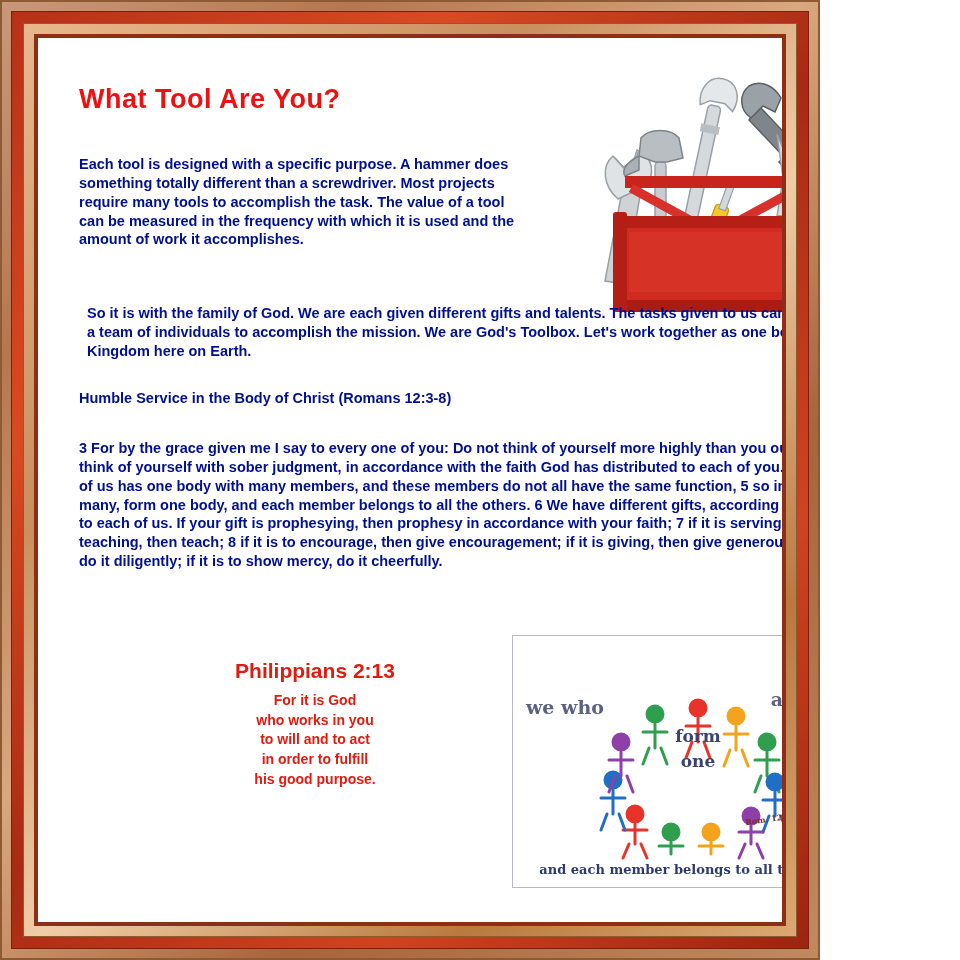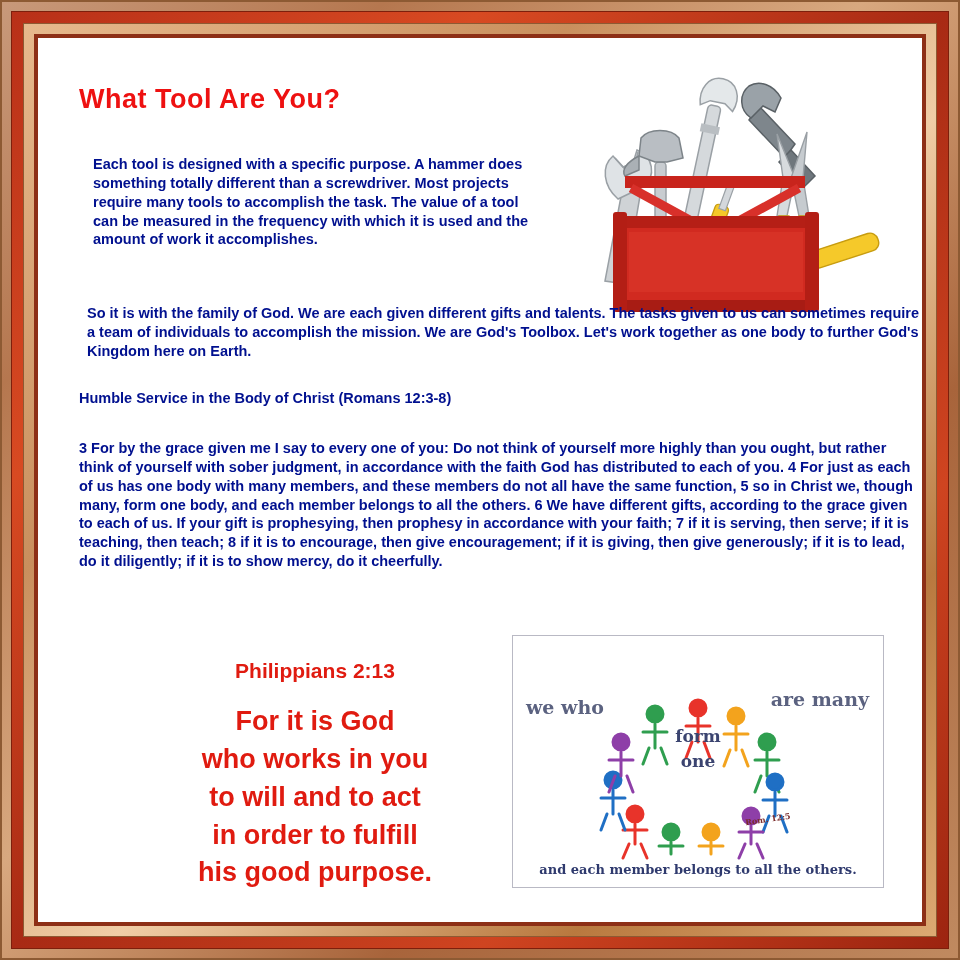--- a/index.html
+++ b/index.html
@@ -11,21 +11,21 @@
     height: 960px;
     background: #ffffff;
     font-family: "Liberation Sans", sans-serif;
     overflow: hidden;
   }
 
   
   .frame-outer {
     position: absolute;
     left: 0; top: 0;
-    width: 960px; height: 960px;
+    width: 820px; height: 960px;
     box-sizing: border-box;
     background: linear-gradient(135deg, #c8997a 0%, #b5774f 20%, #d8a87f 45%, #a8643b 70%, #c08a60 100%);
     border: 2px solid #8d5a33;
     padding: 9px;
   }
   .frame-red {
     box-sizing: border-box;
     width: 100%; height: 100%;
     background: linear-gradient(135deg, #b83018 0%, #d84a22 25%, #a82a14 50%, #cf4420 75%, #9c2410 100%);
     padding: 11px;
@@ -65,42 +65,42 @@
   }
 
   .para {
     position: absolute;
     color: #00108f;
     font-weight: bold;
     font-size: 14.5px;
     line-height: 1.30;
     text-align: left;
   }
-  .para-1 { left: 41px; top: 117px; width: 450px; margin-left: 14px; }
+  .para-1 { left: 41px; top: 117px; width: 450px; }
   .para-2 { left: 41px; top: 266px; width: 836px; margin-left: 8px; }
   .para-3 { left: 41px; top: 351px; width: 836px; }
   .para-4 { left: 41px; top: 401px; width: 838px; }
 
   
   .verse-wrap {
     position: absolute;
     left: 82px;
     top: 620px;
     width: 390px;
     text-align: center;
     color: #e01b10;
     font-weight: bold;
   }
   .verse-ref {
     font-size: 21px;
     line-height: 1.2;
   }
   .verse-body {
-    margin-top: 20px;
-    font-size: 27px;
+    margin-top: 8px;
+    font-size: 14px;
     line-height: 1.40;
   }
 
   
   .toolbox {
     position: absolute;
     left: 525px;
     top: 28px;
     width: 340px;
     height: 250px;

